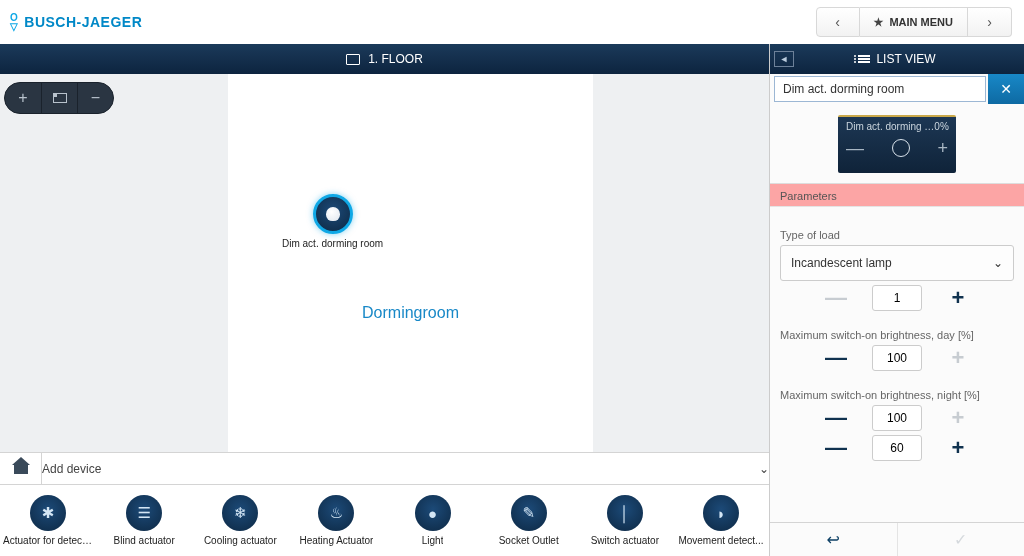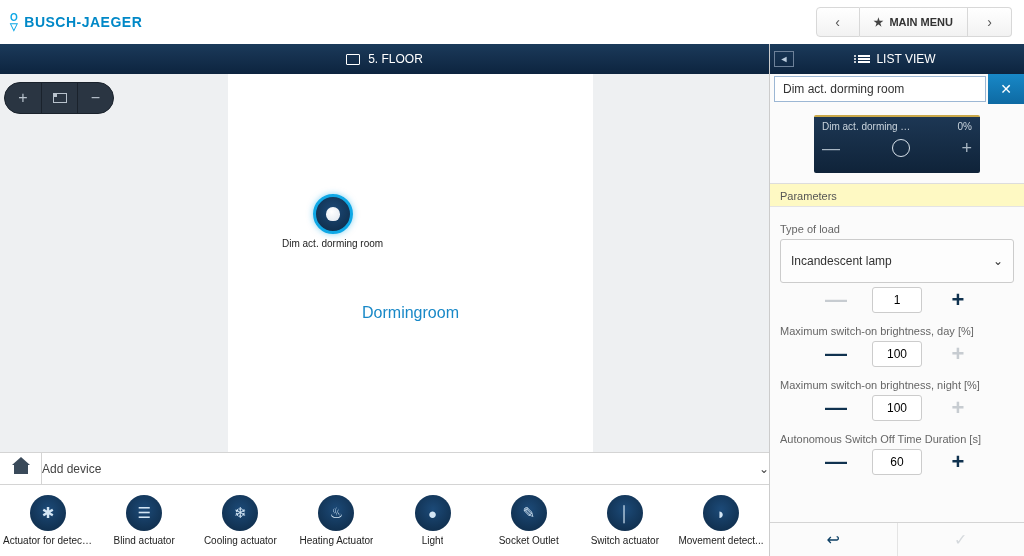--- a/index.html
+++ b/index.html
@@ -55,28 +55,28 @@
   .right .bar{justify-content:center;gap:10px;position:relative}
   .back-box{position:absolute;left:4px;width:20px;height:16px;border:1px solid #6d8199;display:flex;align-items:center;justify-content:center;font-size:9px;color:#bcd}
   .listview{display:flex;align-items:center;gap:6px}
   .lv-icon{display:inline-flex;flex-direction:column;gap:1.5px}
   .lv-icon span{width:12px;height:1.5px;background:#fff;position:relative}
   .lv-icon span::before{content:"";width:2px;height:2px;background:#fff;position:absolute;left:-4px;top:-.2px;border-radius:50%}
   .namebar{display:flex;height:30px}
   .name-input{flex:1;border:1px solid #9cb7d4;background:#fff;font-size:12px;padding:0 8px;margin:2px 2px 2px 4px;color:#333}
   .closebtn{width:36px;background:linear-gradient(#1888c7,#0e6aa3);display:flex;align-items:center;justify-content:center;color:#fff;font-size:14px;cursor:pointer}
   .preview-row{height:80px;display:flex;align-items:center;justify-content:center;border-bottom:1px solid #ddd}
-  .dev-tile{width:166px;height:58px;background:linear-gradient(#1d3754,#0f2339);border-top:2px solid #caa94a;border-radius:2px;position:relative;color:#cbd5de;font-size:10px;padding:4px 8px}
+  .dev-tile{width:118px;height:58px;background:linear-gradient(#1d3754,#0f2339);border-top:2px solid #caa94a;border-radius:2px;position:relative;color:#cbd5de;font-size:10px;padding:4px 8px}
   .dev-tile-row{display:flex;justify-content:space-between;white-space:nowrap}
   .dev-tile-icons{display:flex;justify-content:space-between;align-items:center;margin-top:6px;color:#a8b6c3;font-size:18px}
   .dev-tile-icons .bulb-outline{width:18px;height:18px;border:1.6px solid #d8e2eb;border-radius:50%;position:relative;margin:0 auto}
-  .params-h{font-size:11px;color:#555;padding:6px 10px 4px;border-bottom:1px solid #e4e4e4;background:#fef9c3}
+  .params-h{font-size:11px;color:#555;padding:6px 10px 4px;border-bottom:1px solid #e4e4e4;background:#fca5a5}
   .params{flex:1;overflow-y:auto;padding:4px 10px 8px}
-  .plabel{font-size:11px;color:#666;margin-top:12px}
-  .select{margin-top:4px;height:44px;border:1px solid #ccc;border-radius:3px;display:flex;align-items:center;justify-content:space-between;padding:0 10px;font-size:12px;color:#333;background:#fdfdfd;cursor:pointer}
+  .plabel{font-size:11px;color:#666;margin-top:18px}
+  .select{margin-top:4px;height:36px;border:1px solid #ccc;border-radius:3px;display:flex;align-items:center;justify-content:space-between;padding:0 10px;font-size:12px;color:#333;background:#fdfdfd;cursor:pointer}
   .numrow{display:flex;align-items:center;justify-content:center;gap:24px;margin-top:4px}
   .pm{font-size:22px;font-weight:bold;cursor:pointer;user-select:none;width:24px;text-align:center}
   .pm.active{color:#10324f}
   .pm.dis{color:#c7ccd1;cursor:default}
   .numbox{width:50px;height:26px;border:1px solid #ccc;border-radius:3px;text-align:center;font-size:12px;background:#fff}
   .right-footer{height:34px;border-top:1px solid #d4d4d4;display:flex}
   .rfbtn{flex:1;display:flex;align-items:center;justify-content:center;font-size:16px;cursor:pointer}
   .rfbtn.undo{color:#0c3f64}
   .rfbtn.ok{color:#d5d9dd;border-left:1px solid #e4e4e4}
 </style>
@@ -103,21 +103,21 @@
         <span class="chev">›</span>
       </div>
   </div>
 </div>
 
 <div class="body">
 
   <div class="left">
     <div class="bar">
       <span class="bar-icon"></span>
-      <span>5. FLOOR</span>
+      <span>1. FLOOR</span>
     </div>
     <div class="canvas-area">
       <div class="zoomctrl">
         <div class="zbtn">+</div>
         <div class="zbtn full">
             <span class="fullsq"></span>
           </div>
         <div class="zbtn">−</div>
       </div>
       <div class="canvas">
@@ -227,21 +227,20 @@
         <span class="pm dis">+</span>
       </div>
 
       <div class="plabel">Maximum switch-on brightness, night [%]</div>
       <div class="numrow">
         <span class="pm active">—</span>
         <input class="numbox" value="100" style="">
         <span class="pm dis">+</span>
       </div>
 
-      <div class="plabel">Autonomous Switch Off Time Duration [s]</div>
       <div class="numrow">
         <span class="pm active">—</span>
         <input class="numbox" value="60" style="">
         <span class="pm active">+</span>
       </div>
     </div>
     <div class="right-footer">
       <div class="rfbtn undo">
           <span>↩</span>
         </div>

